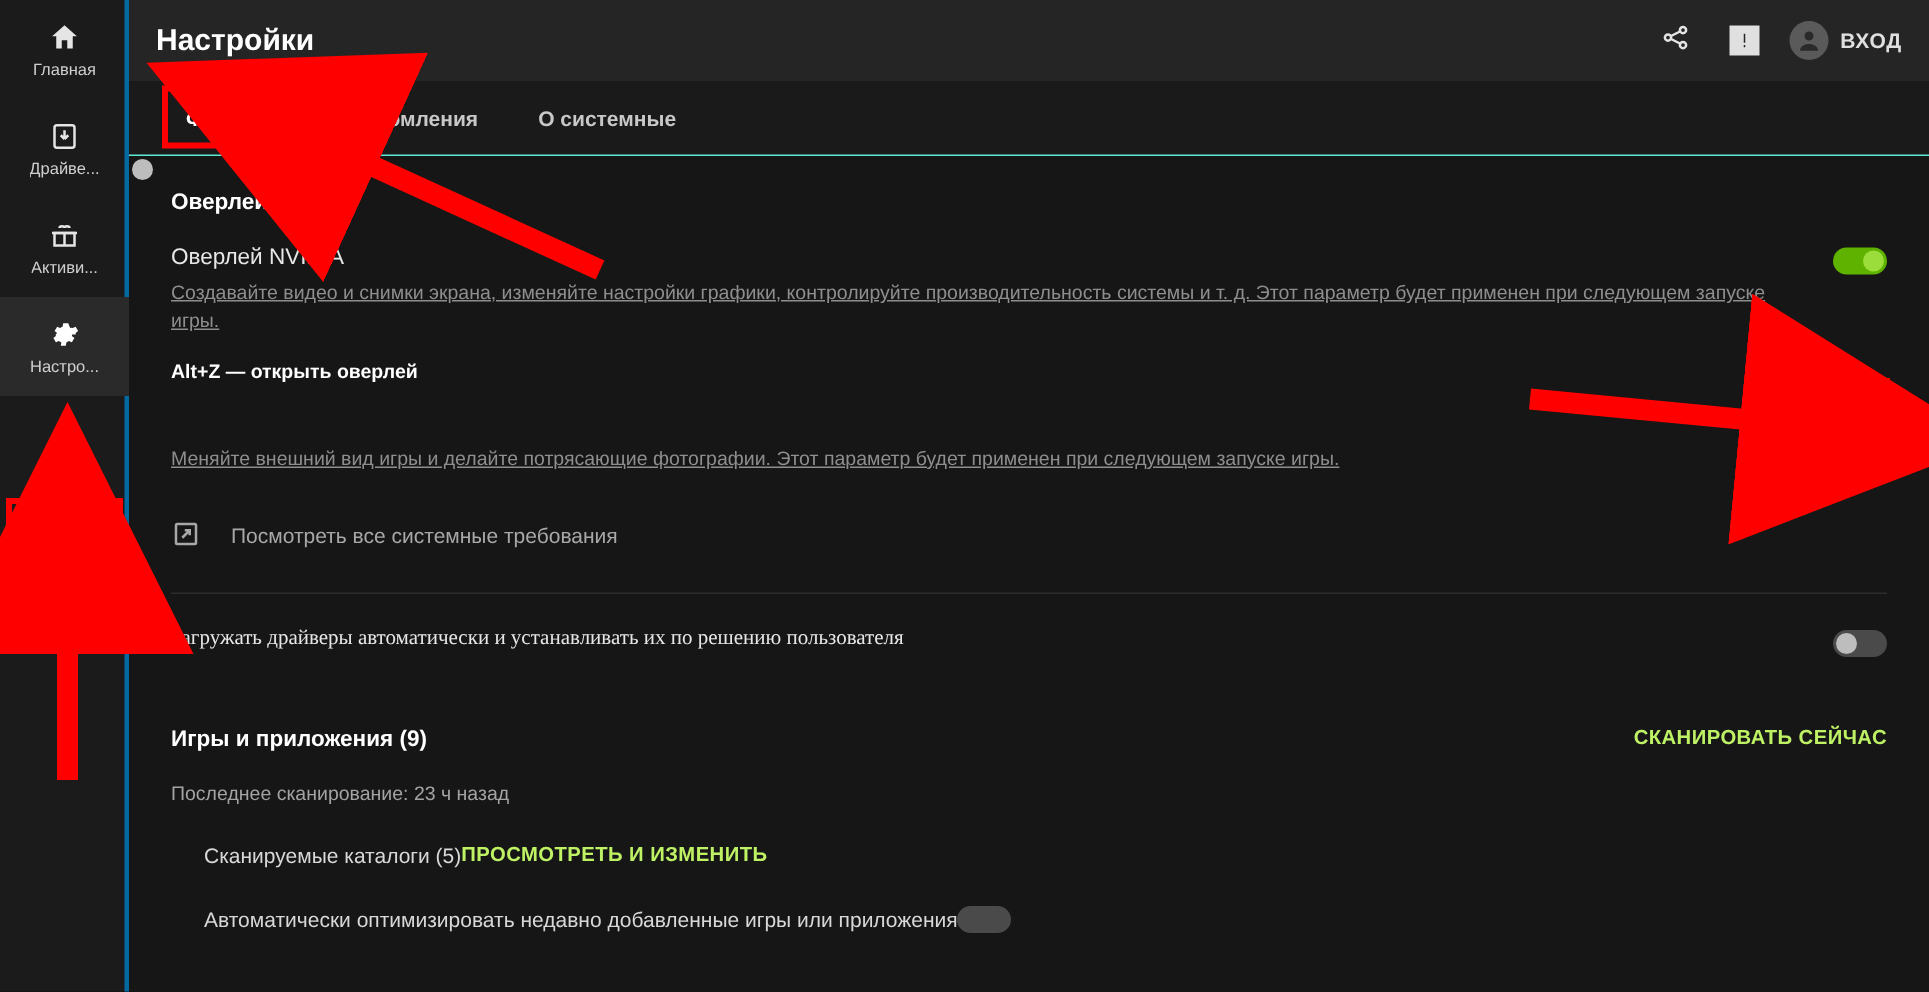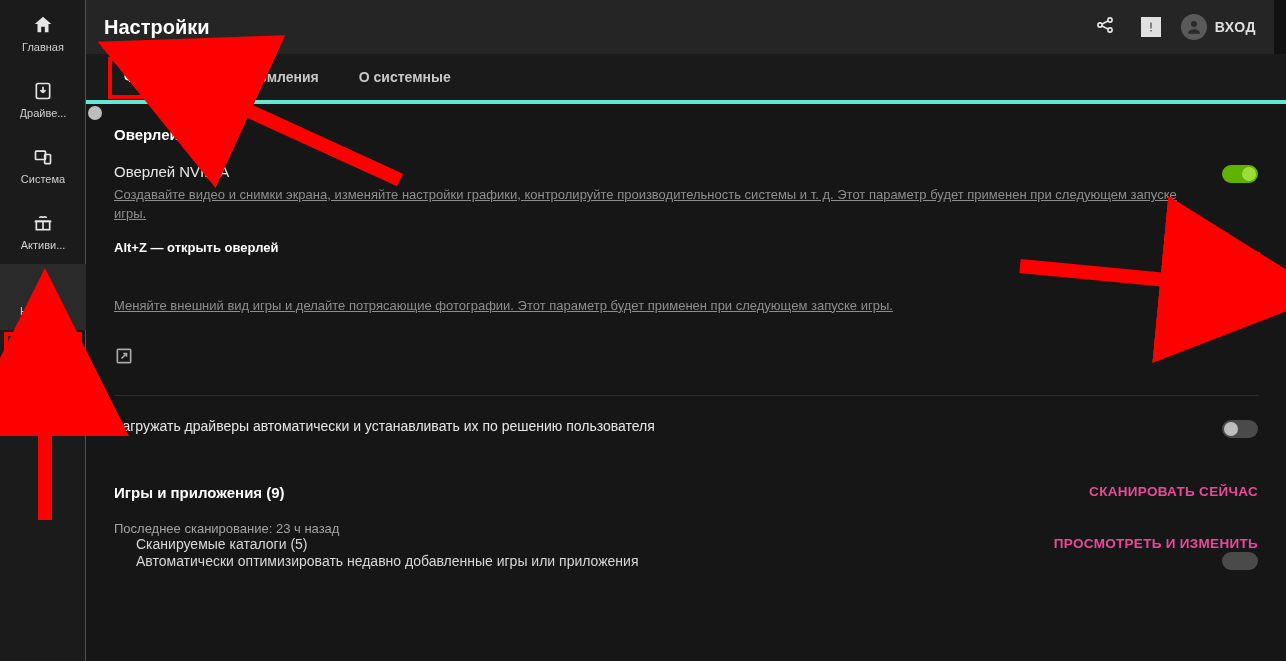--- a/index.html
+++ b/index.html
@@ -1,36 +1,36 @@
 <!DOCTYPE html>
 <html><head>
 <meta charset="utf-8">
 <style>
   * { margin:0; padding:0; box-sizing:border-box; font-family:Arial,Helvetica,sans-serif; }
   body { background:#111; color:#e5e5e5; width:1286px; height:661px; overflow:hidden; position:relative; }
 
   
-  .sidebar { position:absolute; left:0; top:0; width:86px; height:661px; background:#1b1b1b; border-right:1px solid #0369a1; display:flex; flex-direction:column; }
+  .sidebar { position:absolute; left:0; top:0; width:86px; height:661px; background:#1b1b1b; border-right:3px solid #0369a1; display:flex; flex-direction:column; }
   .side-item { width:86px; height:66px; display:flex; flex-direction:column; align-items:center; justify-content:center; gap:4px; cursor:pointer; }
   .side-item.active { background:#2a2a2a; }
   .side-icon { width:24px; height:24px; display:flex; align-items:center; justify-content:center; }
   .side-label { font-size:11px; color:#d0d0d0; max-width:80px; white-space:nowrap; overflow:hidden; text-overflow:ellipsis; text-align:center; }
 
   
-  .header { position:absolute; left:86px; top:0; right:12px; height:54px; background:#252525; display:flex; align-items:center; padding:0 18px; }
+  .header { position:absolute; left:86px; top:0; right:0; height:54px; background:#252525; display:flex; align-items:center; padding:0 18px; }
   .header-title { font-size:20px; font-weight:700; color:#fff; }
   .header-spacer { flex:1; }
   .header-icon-btn { width:32px; height:32px; display:flex; align-items:center; justify-content:center; margin-left:14px; cursor:pointer; }
   .header-login { display:flex; align-items:center; gap:8px; margin-left:14px; cursor:pointer; }
   .avatar { width:26px; height:26px; border-radius:50%; background:#5a5a5a; display:flex; align-items:center; justify-content:center; }
   .login-text { font-size:14px; font-weight:600; color:#e0e0e0; letter-spacing:0.5px; }
   .alert-box { width:20px; height:20px; background:#e0e0e0; display:flex; align-items:center; justify-content:center; }
 
   
-  .tabs { position:absolute; left:86px; top:54px; right:0; height:50px; background:#1a1a1a; display:flex; align-items:center; padding-left:18px; border-bottom:4px solid #5eead4; }
+  .tabs { position:absolute; left:86px; top:54px; right:0; height:50px; background:#1a1a1a; display:flex; align-items:center; padding-left:18px; border-bottom:1px solid #5eead4; }
   .tab { padding:0 20px; height:50px; display:flex; align-items:center; font-size:14px; color:#c8c8c8; font-weight:600; cursor:pointer; }
   .tab.active { color:#fff; }
 
   
   .main { position:absolute; left:86px; top:104px; right:0; bottom:0; background:#161616; overflow:auto; padding:22px 28px 30px 28px; }
   .section-title { font-size:15px; font-weight:700; color:#fff; margin-bottom:20px; }
   .setting-row { position:relative; padding-right:80px; margin-bottom:6px; }
   .setting-title { font-size:15px; color:#e7e7e7; margin-bottom:6px; }
   .setting-desc { font-size:13px; color:#8e8e8e; line-height:1.45;text-decoration:underline; }
   .setting-note { font-size:13px; color:#fff; font-weight:700; margin-top:16px; }
@@ -43,22 +43,22 @@
   
   .toggle { position:absolute; right:0; top:2px; width:36px; height:18px; border-radius:9px; background:#4a4a4a; cursor:pointer; }
   .toggle .knob { position:absolute; top:2px; left:2px; width:14px; height:14px; border-radius:50%; background:#bdbdbd; }
   .toggle.on { background:#5fb300; }
   .toggle.on .knob { left:20px; background:#9bdd3a; }
 
   
   .games-head { display:flex; align-items:flex-start; justify-content:space-between; }
   .games-left .gt { font-size:15px; font-weight:700; color:#fff; }
   .games-left .gs { font-size:13px; color:#a3a3a3; margin-top:20px; }
-  .action-link { font-size:13.5px; font-weight:700; color:#ec4899; letter-spacing:0.3px; cursor:pointer; white-space:nowrap; }
-  .sub-row { display:flex; align-items:center; justify-content:space-between; padding-left:22px; }
+  .action-link { font-size:13.5px; font-weight:700; color:#bef264; letter-spacing:0.3px; cursor:pointer; white-space:nowrap; }
+  .sub-row { display:flex; align-items:center; justify-content:flex-start; margin-top:26px; padding-left:22px; }
   .sub-row .st { font-size:14px; color:#d8d8d8; }
   .sub-row .toggle { position:static; }
   .sub-row.with-toggle { padding-right:0; }
 
   
   .annot { position:absolute; pointer-events:none; }
   .redbox { border:4px solid #ff0000; }
   svg.arrow { position:absolute; overflow:visible; }
 </style>
 </head>
@@ -79,29 +79,20 @@
     <span class="side-icon">
       <svg width="20" height="20" viewBox="0 0 24 24" fill="none" stroke="#e5e5e5" stroke-width="2">
           <rect x="4" y="3" width="16" height="18" rx="2"></rect>
           <path d="M12 7v7m0 0l-3-3m3 3l3-3"></path>
         </svg>
     </span>
     <span class="side-label">Драйве...</span>
   </div>
 
 
-  <div class="side-item">
-    <span class="side-icon">
-      <svg width="20" height="20" viewBox="0 0 24 24" fill="none" stroke="#e5e5e5" stroke-width="2">
-          <rect x="3" y="5" width="12" height="10" rx="1"></rect>
-          <rect x="14" y="9" width="7" height="11" rx="1"></rect>
-        </svg>
-    </span>
-    <span class="side-label">Система</span>
-  </div>
 
   <div class="side-item">
     <span class="side-icon">
       <svg width="20" height="20" viewBox="0 0 24 24" fill="none" stroke="#e5e5e5" stroke-width="2">
           <rect x="4" y="10" width="16" height="10"></rect>
           <path d="M2 10h20M12 10v10M8 6c0-2 4-2 4 0M16 6c0-2-4-2-4 0"></path>
         </svg>
     </span>
     <span class="side-label">Активи...</span>
   </div>
@@ -184,27 +175,28 @@
       </div>
   </div>
 
   <div class="link-row">
     <span>
       <svg width="20" height="20" viewBox="0 0 24 24" fill="none" stroke="#a8a8a8" stroke-width="2">
           <rect x="4" y="4" width="16" height="16" rx="1"></rect>
           <path d="M9 15l6-6M11 9h4v4"></path>
         </svg>
     </span>
+    <span>Посмотреть все системные требования</span>
   </div>
 
   <div class="divider"></div>
 
 
   <div class="setting-row">
-    <div class="setting-title" style="font-size:14px;">Загружать драйверы автоматически и устанавливать их по решению пользователя</div>
+    <div class="setting-title" style="font-size:14px;font-family:Liberation Serif, serif;">Загружать драйверы автоматически и устанавливать их по решению пользователя</div>
     <div class="toggle">
         <div class="knob"></div>
       </div>
   </div>
 
   <div class="gap-sm"></div>
   <div class="gap-sm"></div>
 
   <div class="games-head">
     <div class="games-left">

